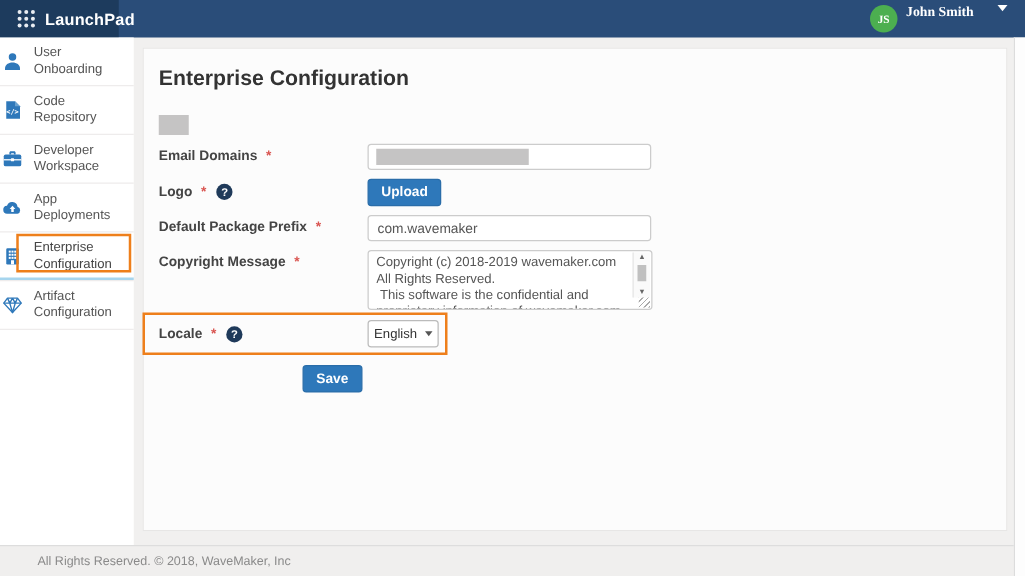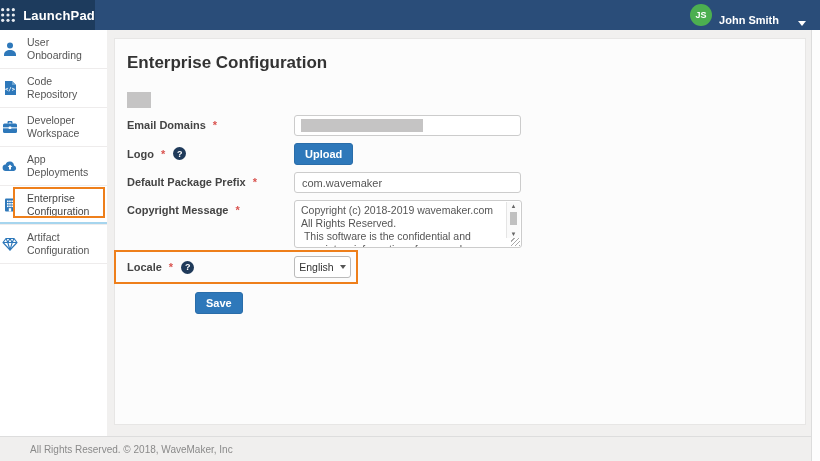--- a/index.html
+++ b/index.html
@@ -3,23 +3,23 @@
 <meta charset="utf-8">
 <style>
   html,body{margin:0;padding:0;}
   body{
     width:820px;height:461px;position:relative;overflow:hidden;
     font-family:"Liberation Sans","DejaVu Sans",sans-serif;
     background:#f1f0ef;
   }
   
   .header{position:absolute;left:0;top:0;width:820px;height:30px;background:#2a4d79;display:flex;align-items:center;}
-  .brand{width:95px;height:30px;background:#1d3b5d;display:flex;align-items:center;box-sizing:border-box;justify-content:space-between;}
+  .brand{width:95px;height:30px;background:#1d3b5d;display:flex;align-items:center;padding-left:13px;box-sizing:border-box;}
   .brand-label{color:#fff;font-size:13px;font-weight:bold;margin-left:7px;letter-spacing:.2px;}
-  .user-menu{margin-left:auto;display:flex;align-items:flex-end;gap:7px;padding-right:14px;cursor:pointer;}
+  .user-menu{margin-left:auto;display:flex;align-items:flex-start;gap:7px;padding-right:14px;cursor:pointer;font-family:Liberation Serif, serif;}
   .avatar{width:22px;height:22px;border-radius:50%;background:#4caf50;color:#fff;font-size:9px;font-weight:bold;display:flex;align-items:center;justify-content:center;}
   .user-name{color:#fff;font-size:11px;font-weight:bold;}
   .caret{width:0;height:0;border-left:4px solid transparent;border-right:4px solid transparent;border-top:5px solid #fff;margin-left:12px;}
   
   .sidebar{position:absolute;left:0;top:30px;width:107px;bottom:24px;background:#fff;}
   .side-item{position:relative;height:39px;display:flex;align-items:center;padding-left:2px;border-bottom:1px solid #eeecec;box-sizing:border-box;cursor:pointer;}
   .side-item .s-label{font-size:10.5px;line-height:13px;color:#555;margin-left:9px;width:64px;}
   .side-item.active .s-label{color:#444;}
   .active-outline{position:absolute;left:13px;right:2px;top:1px;bottom:6px;border:2px solid #ee7f1b;pointer-events:none;}
   .active-underline{position:absolute;left:0;right:0;bottom:0;height:2px;background:#a6d5ee;}
@@ -42,21 +42,21 @@
   .ta-sb{position:absolute;right:1px;top:1px;bottom:9px;width:13px;display:flex;flex-direction:column;align-items:center;background:#fafafa;border-left:1px solid #e5e5e5;}
   .sb-arrow{font-size:6px;color:#666;line-height:8px;}
   .sb-thumb{width:7px;height:13px;background:#c0c0c0;margin:2px 0;}
   .sb-arrow.down{margin-top:auto;}
   .ta-grip{position:absolute;right:1px;bottom:1px;width:9px;height:8px;background:repeating-linear-gradient(135deg,transparent 0 2px,#aaa 2px 3px);cursor:nwse-resize;}
   
   .select{width:57px;height:22px;border:1px solid #bbb;border-radius:3px;background:#fff;display:flex;align-items:center;justify-content:center;gap:6px;font-size:10.5px;color:#333;cursor:pointer;box-sizing:border-box;}
   .select .s-caret{width:0;height:0;border-left:3px solid transparent;border-right:3px solid transparent;border-top:4px solid #555;}
   .annotation-box{border:2px solid #ee7f1b;margin:2px 0 8px -13px;padding:4px 0 4px 11px;width:244px;box-sizing:border-box;display:flex;align-items:center;}
   .annotation-box .lbl{padding-top:0;}
-  .save-row{margin-left:68px;}
+  .save-row{margin-left:115px;}
   
   .footer{position:absolute;left:0;right:0;bottom:0;height:24px;background:#f0efee;border-top:1px solid #ddd;display:flex;align-items:center;}
   .footer-text{font-size:10px;color:#8a8a8a;padding-left:30px;}
   .page-scrollbar{position:absolute;right:0;top:30px;bottom:0;width:8px;background:#fdfdfd;border-left:1px solid #dcdcdc;}
 </style>
 </head>
 <body>
 
 <div class="header">
   <div class="brand">

